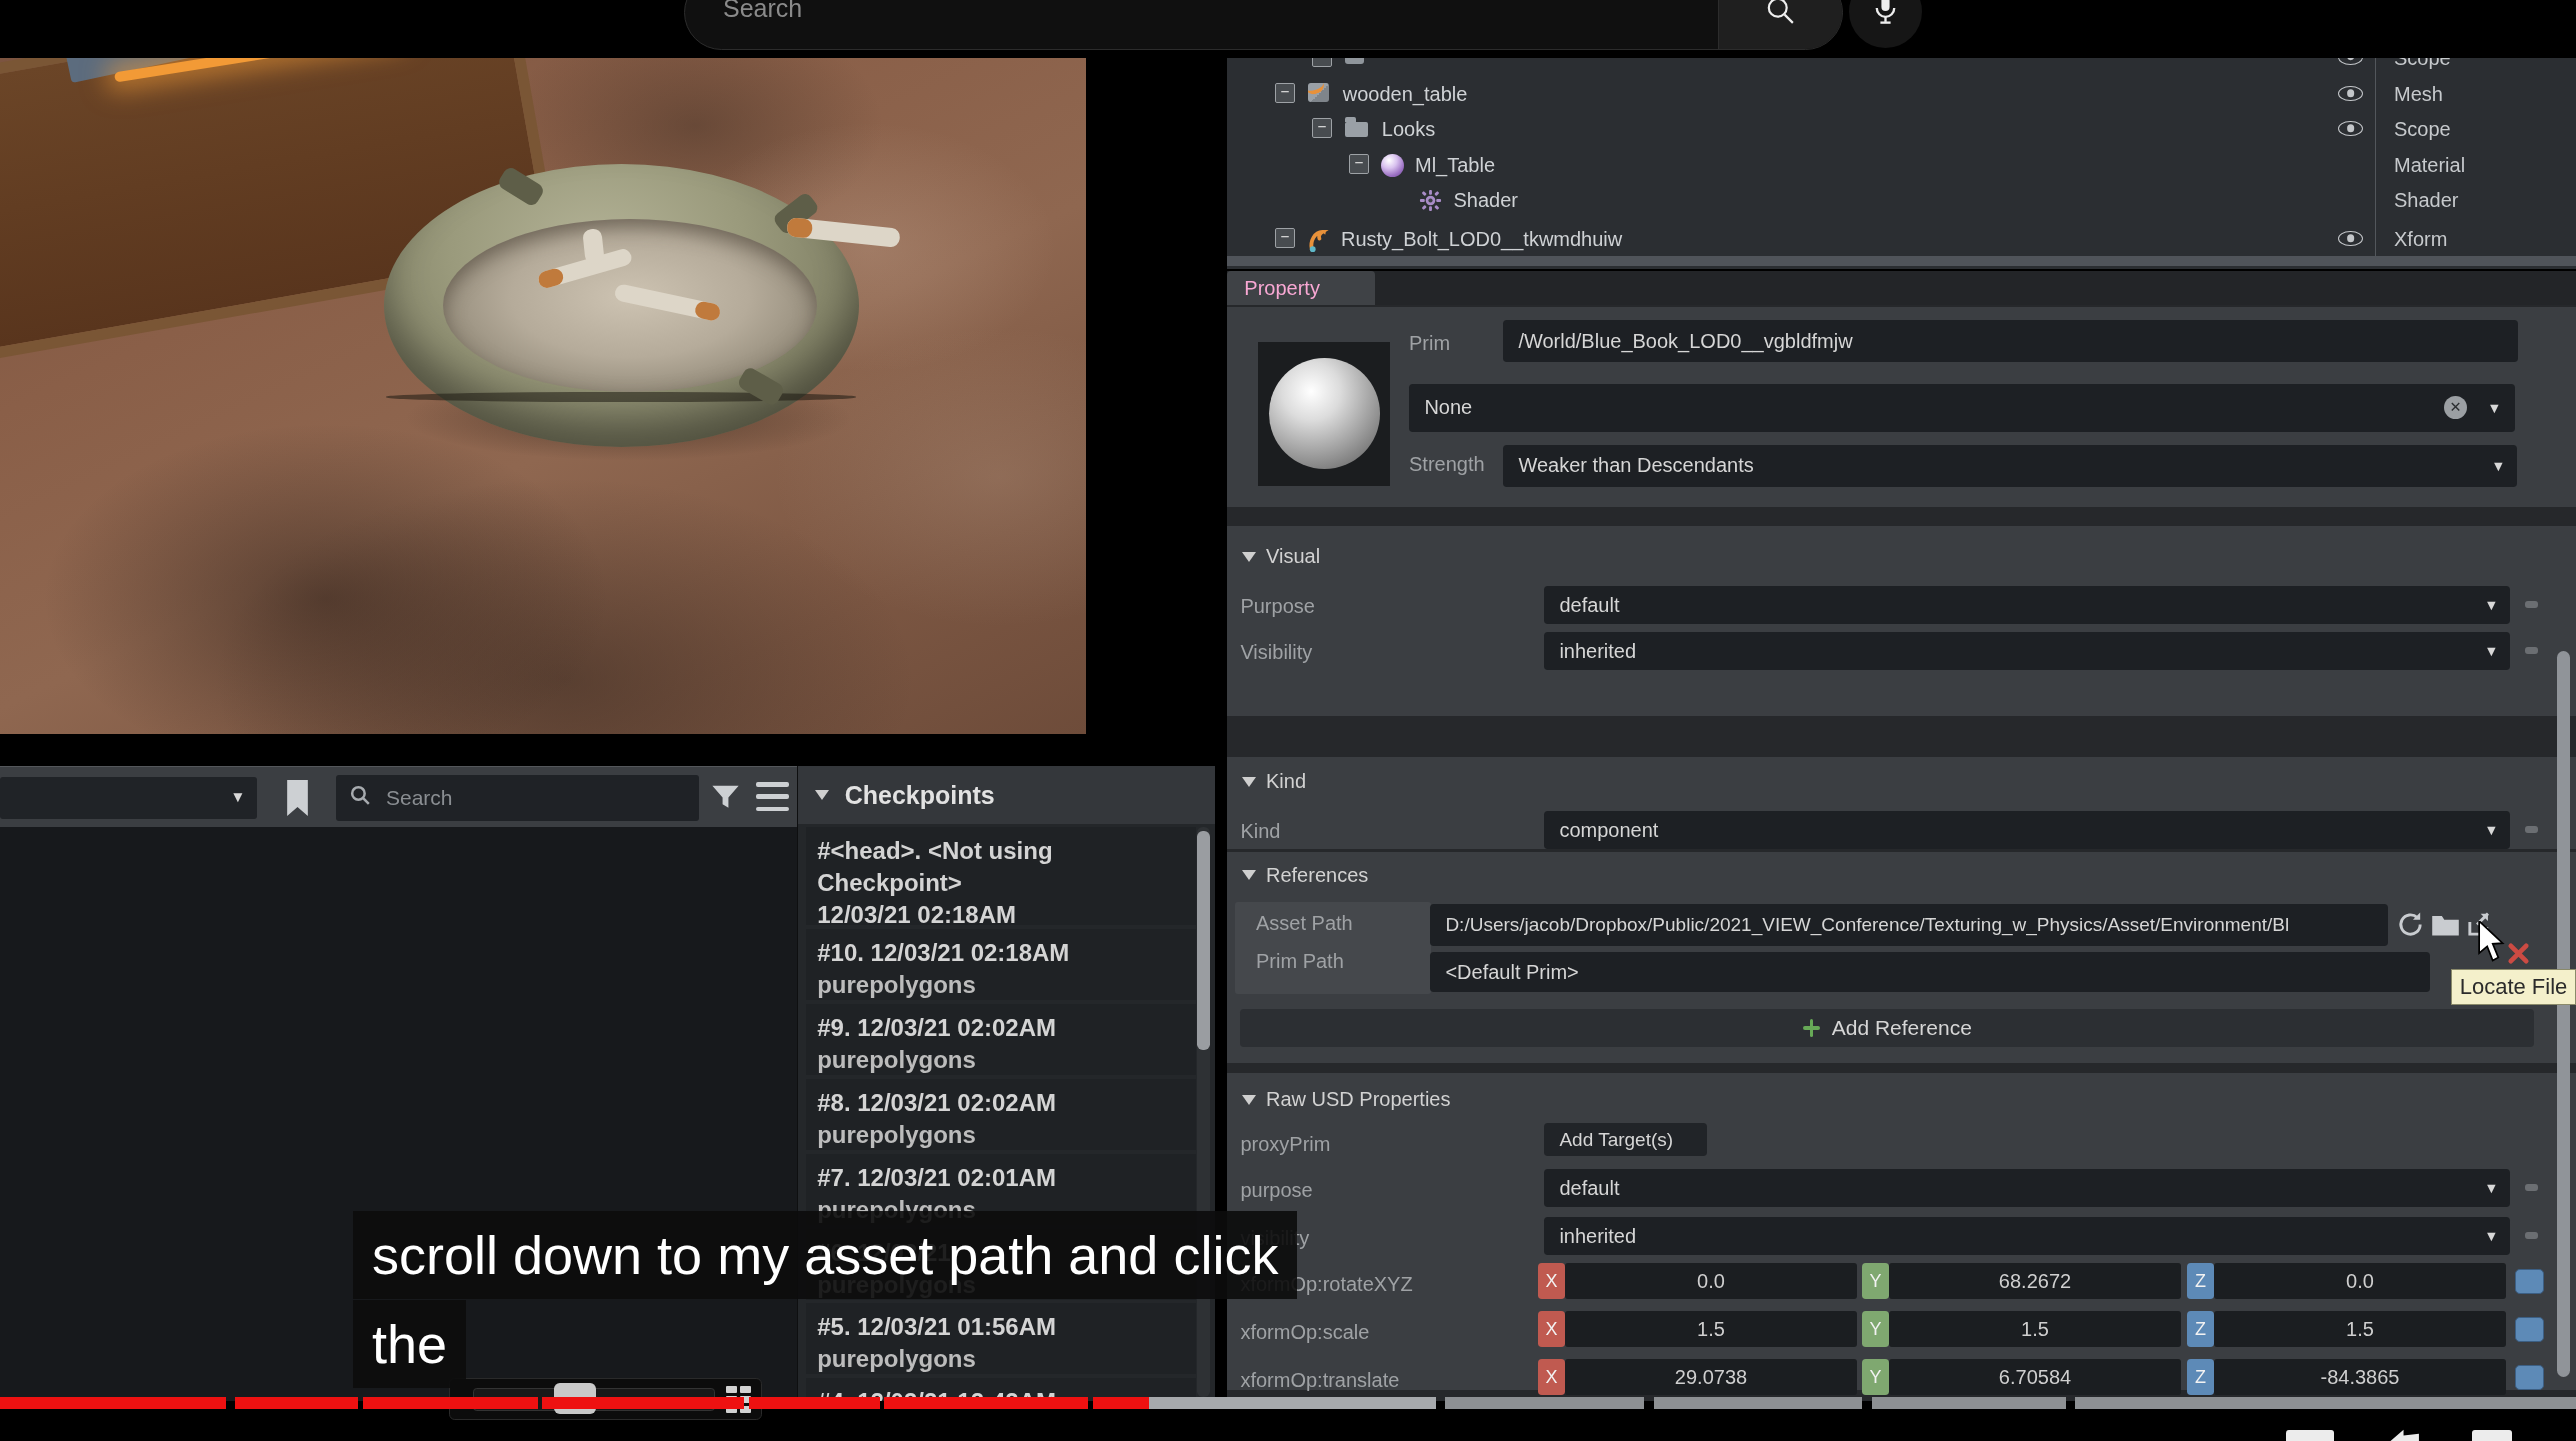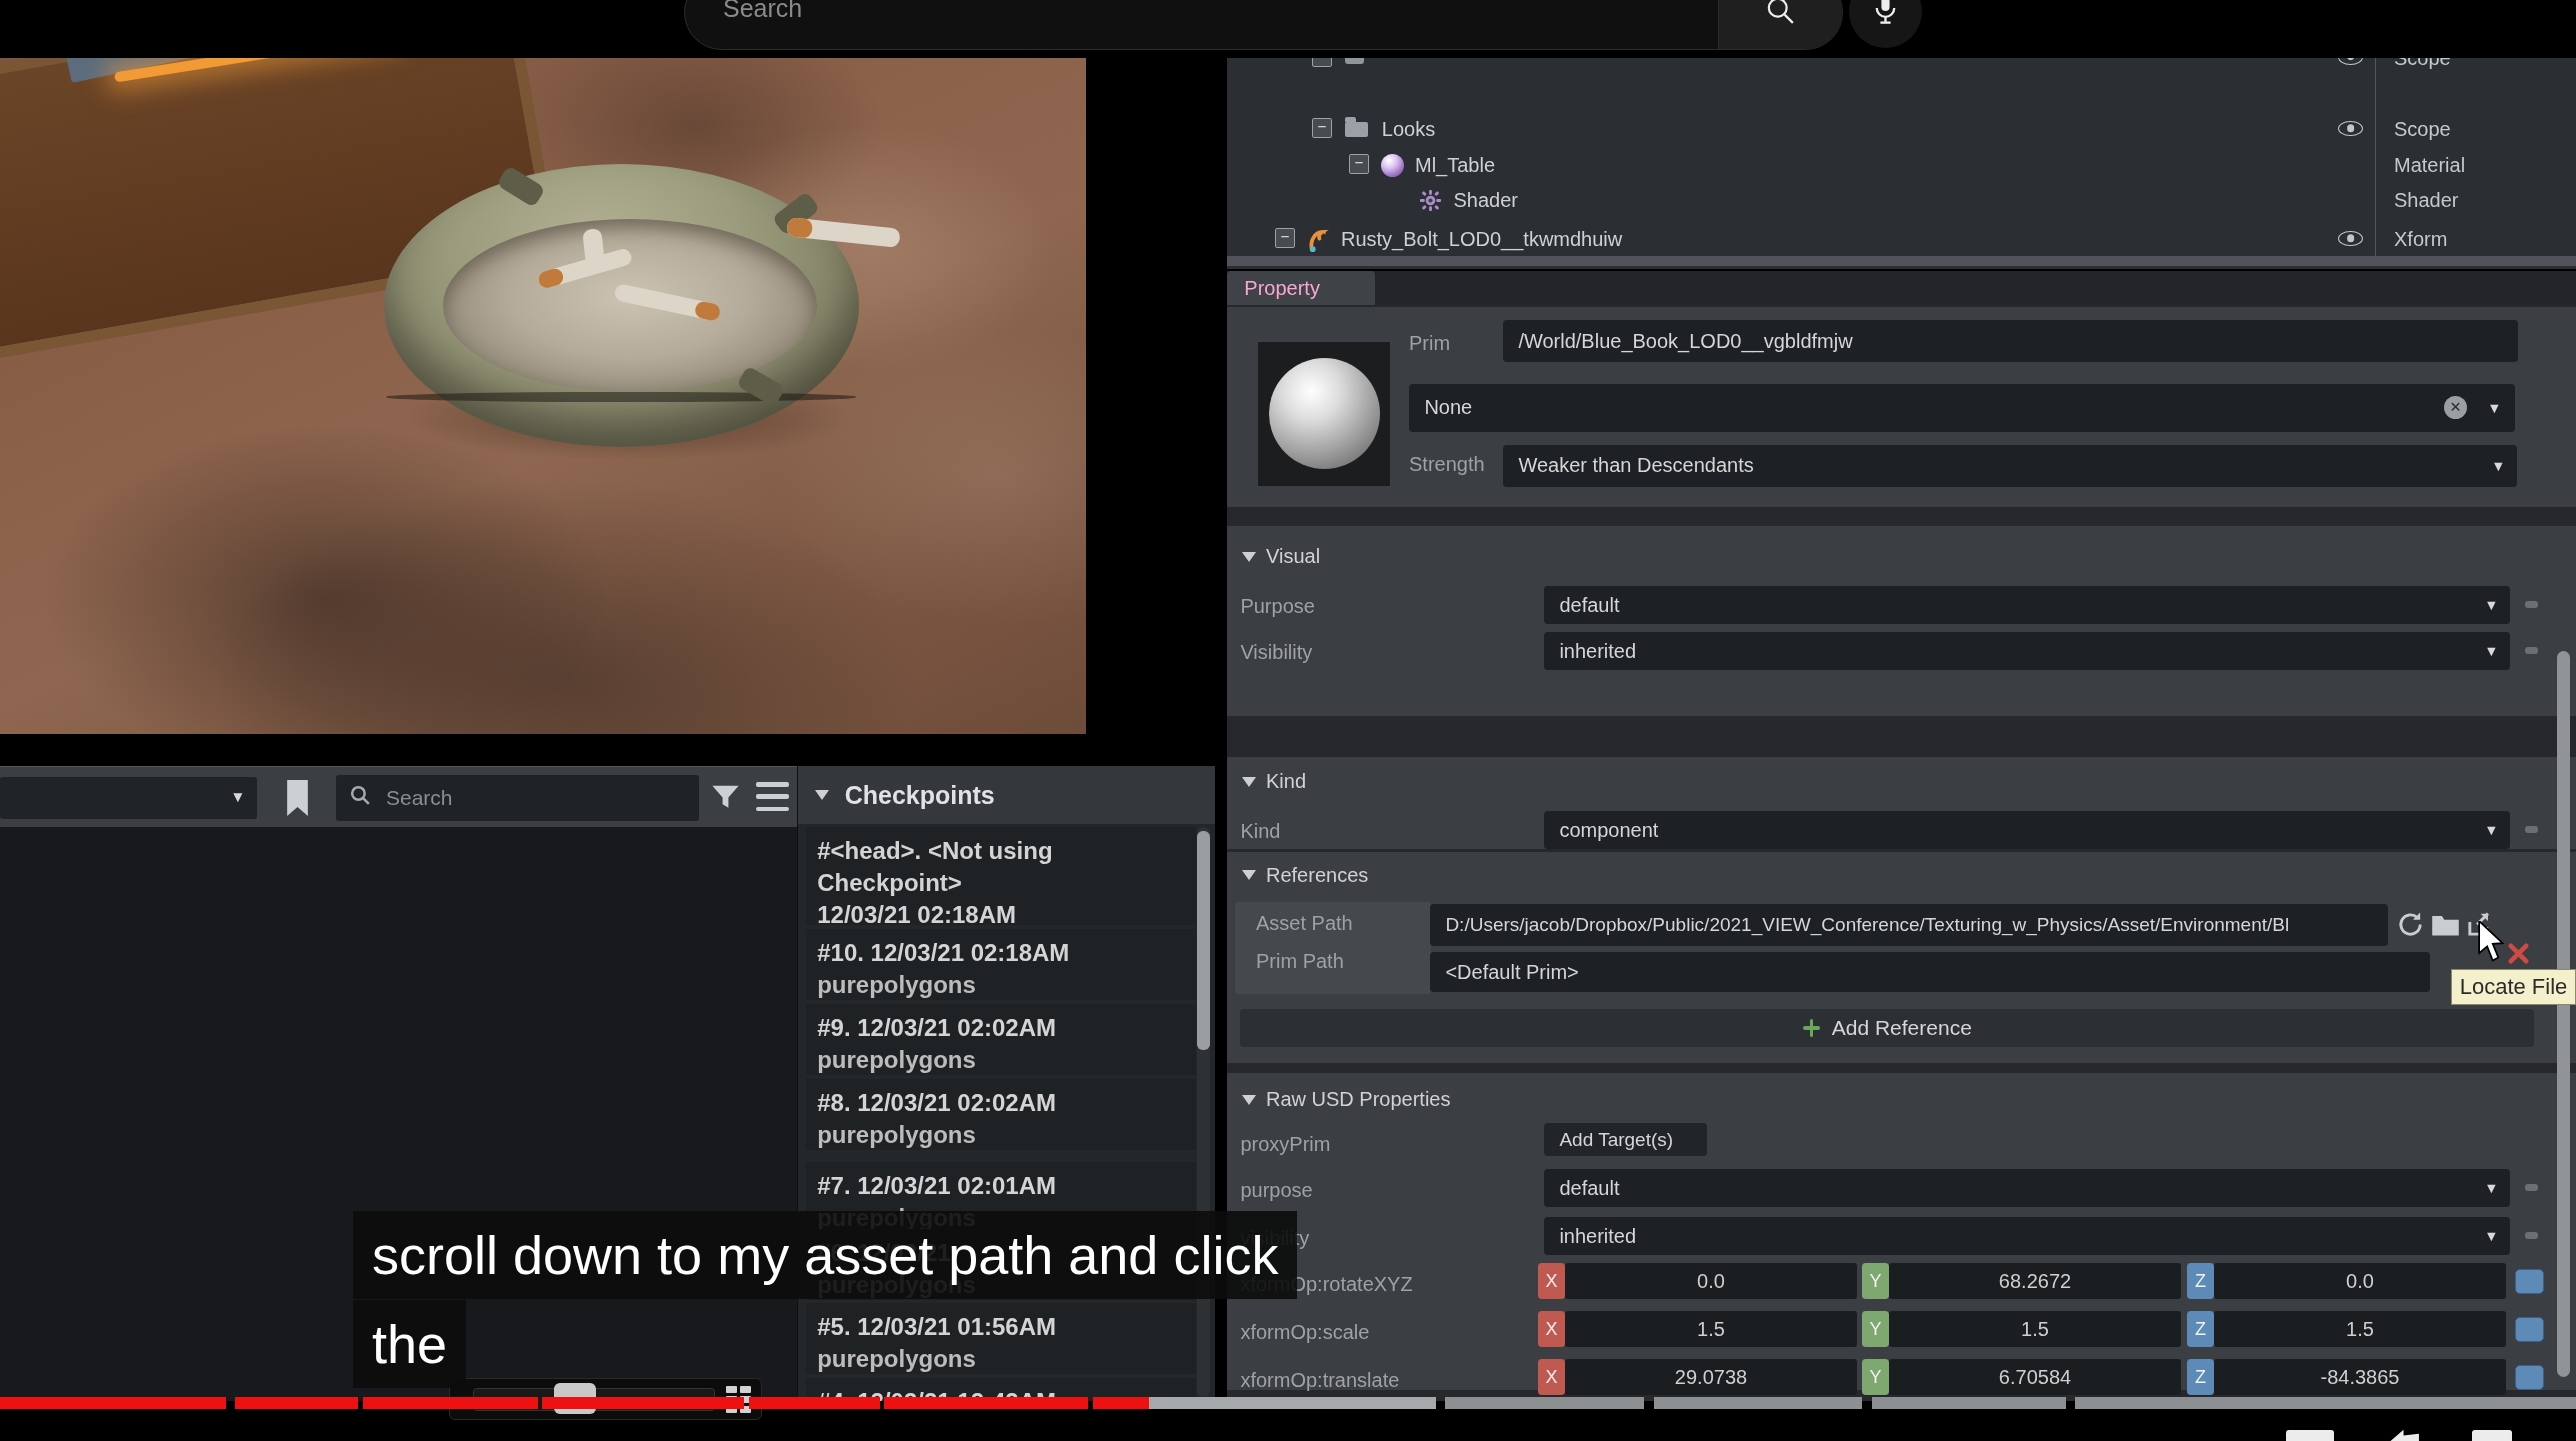--- a/index.html
+++ b/index.html
@@ -187,20 +187,27 @@
 
   <div class="abs tree">
 
     <div class="tree-row" style="top:-11.5px;">
       <span class="exp" style="margin-left:85px;"></span>
       <span class="icon-scope" style="margin-left:13.4px;"></span>
       <span style="margin-left:13.4px;"></span>
       <span class="tree-eye"><span class="eye"></span></span>
       <span class="tree-type">Scope</span>
     </div>
+    <div class="tree-row" style="top:25px;">
+      <span class="exp" style="margin-left:48px;"></span>
+      <span class="icon-mesh" style="margin-left:13.4px;"></span>
+      <span style="margin-left:13.4px;">wooden_table</span>
+      <span class="tree-eye"><span class="eye"></span></span>
+      <span class="tree-type">Mesh</span>
+    </div>
     <div class="tree-row" style="top:60px;">
       <span class="exp" style="margin-left:85px;"></span>
       <span class="icon-folder" style="margin-left:13.4px;"></span>
       <span style="margin-left:13.4px;">Looks</span>
       <span class="tree-eye"><span class="eye"></span></span>
       <span class="tree-type">Scope</span>
     </div>
     <div class="tree-row" style="top:96px;">
       <span class="exp" style="margin-left:122px;"></span>
       <span class="icon-material" style="margin-left:11.5px;"></span>
@@ -463,21 +470,21 @@
       <div class="ck-author">purepolygons</div>
     </div>
     <div class="ck-item" style="top:238px;height:71px;">
       <div>#9.   12/03/21 02:02AM</div>
       <div class="ck-author">purepolygons</div>
     </div>
     <div class="ck-item" style="top:313px;height:71px;">
       <div>#8.   12/03/21 02:02AM</div>
       <div class="ck-author">purepolygons</div>
     </div>
-    <div class="ck-item" style="top:396px;height:71px;">
+    <div class="ck-item" style="top:388px;height:71px;">
       <div>#7.   12/03/21 02:01AM</div>
       <div class="ck-author">purepolygons</div>
     </div>
     <div class="ck-item" style="top:463px;height:71px;">
       <div>#6.   12/03/21</div>
       <div class="ck-author">purepolygons</div>
     </div>
     <div class="ck-item" style="top:537px;height:71px;">
       <div>#5.   12/03/21 01:56AM</div>
       <div class="ck-author">purepolygons</div>

